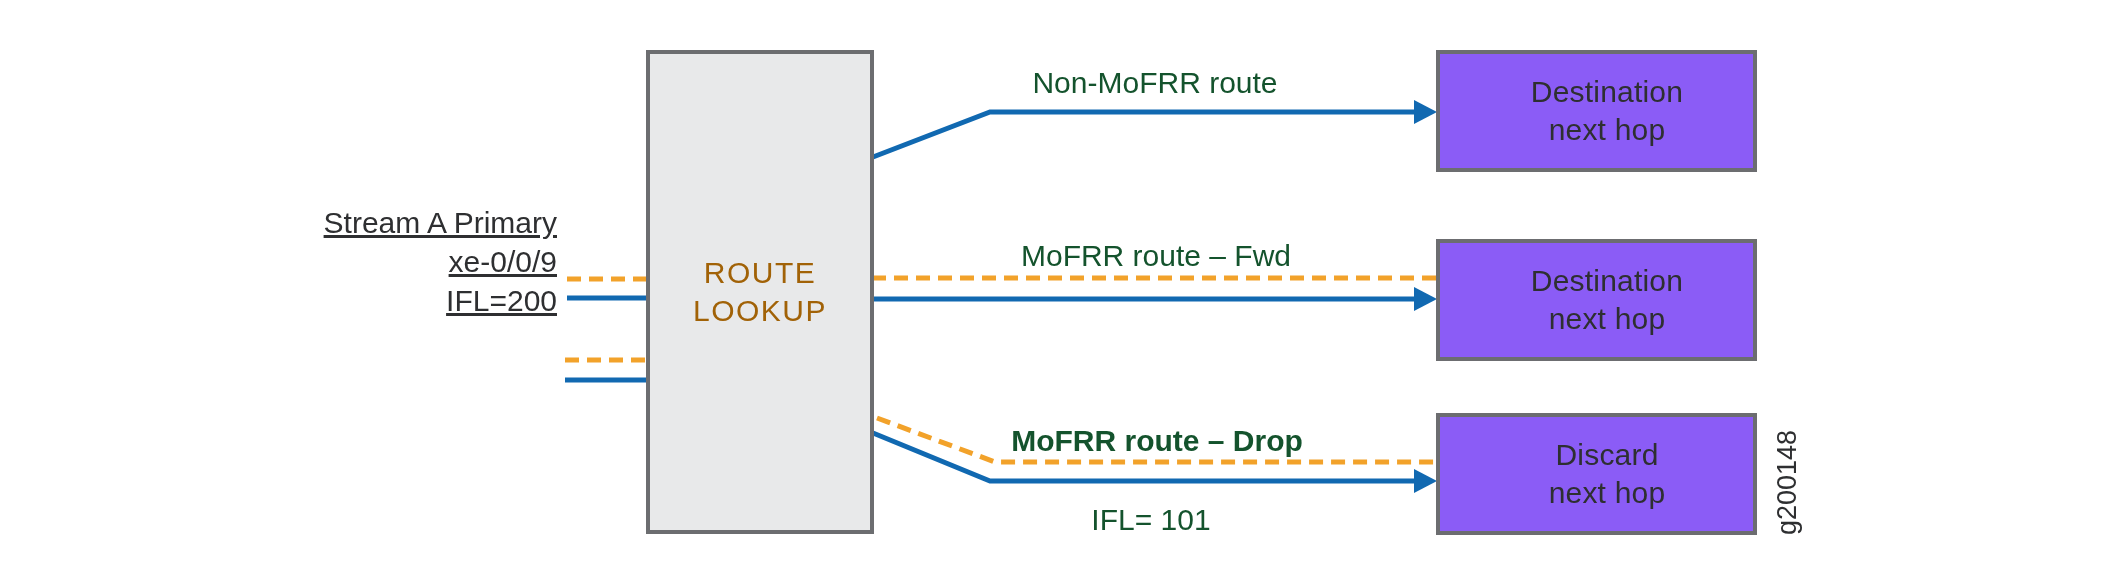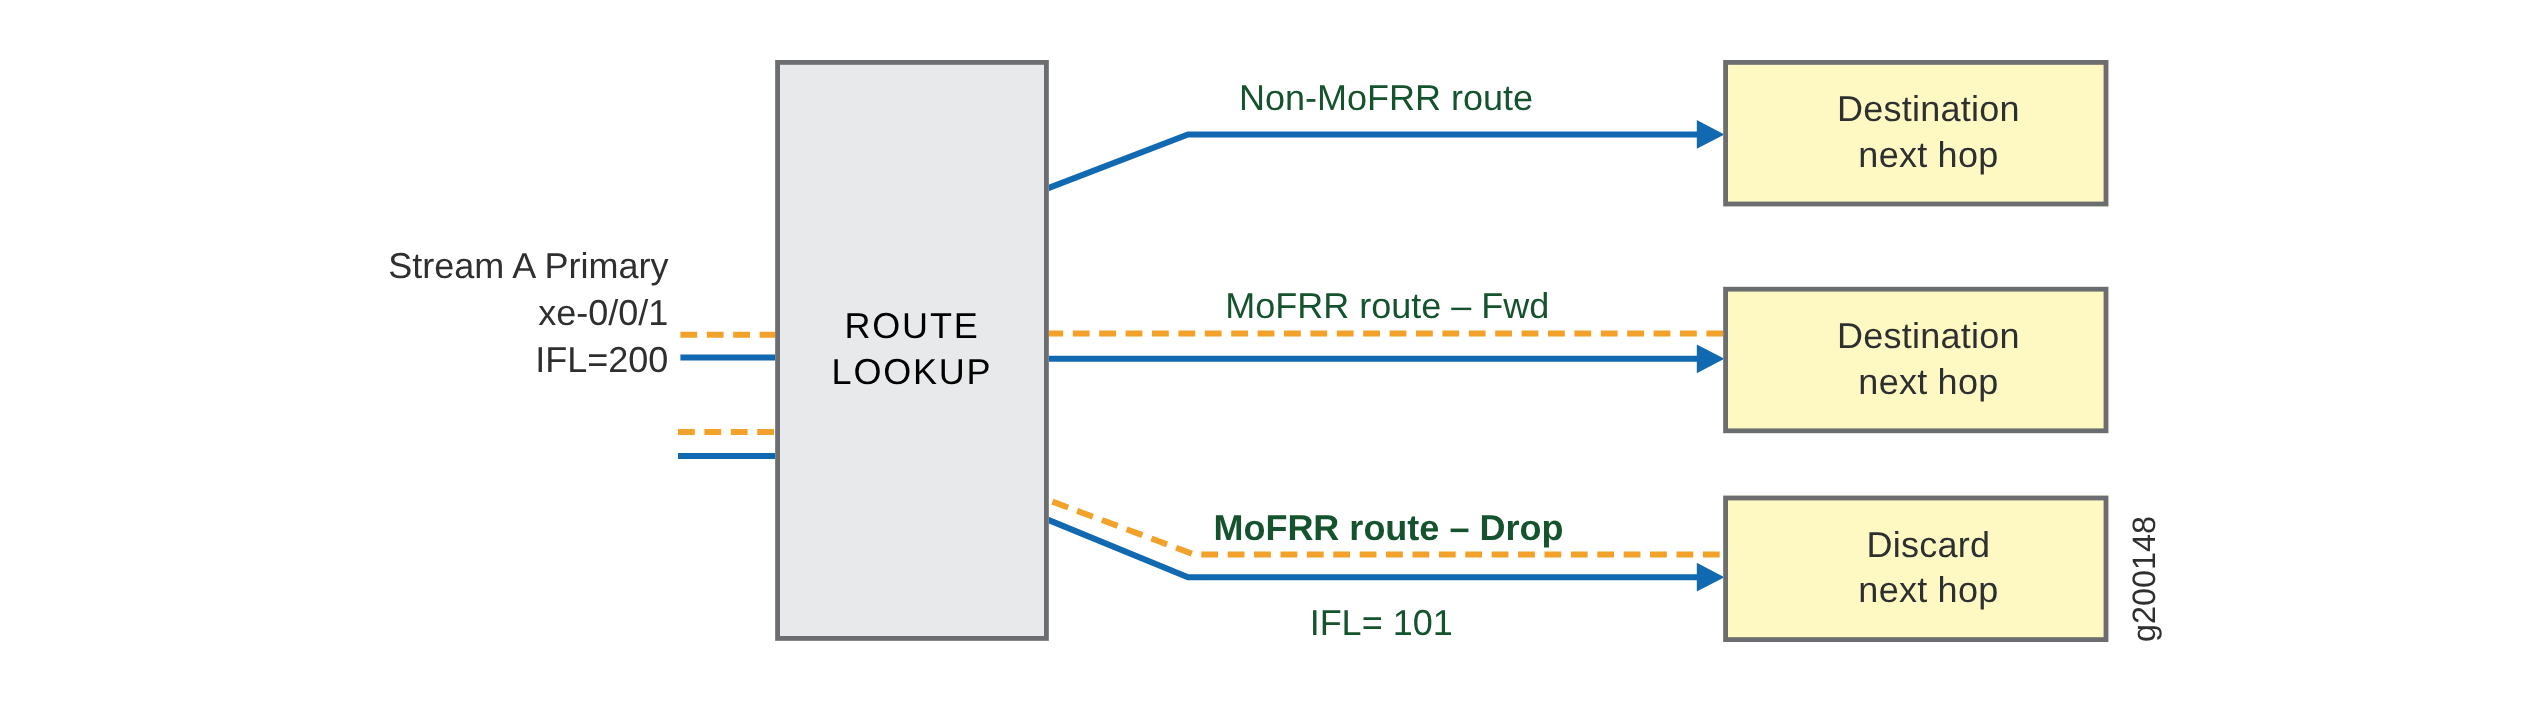--- a/index.html
+++ b/index.html
@@ -24,39 +24,40 @@
     display: flex; flex-direction: column;
     align-items: center; justify-content: center;
     text-align: center;
     font-size: 30px; line-height: 38px;
     color: #2e2f31;
     letter-spacing: 0.2px;
   }
   .route-box {
     left: 646px; top: 50px; width: 228px; height: 484px;
     background: #e8e9ea;
-    color: #000000;
+    color: #a16207;
     letter-spacing: 1.5px;
   }
   .out-box {
     left: 1436px; width: 321px; height: 122px;
-    background: #fef9c3;
+    background: #8b5cf6;
     padding-left: 21px;
   }
   .out-box.top { top: 50px; }
   .out-box.mid { top: 239px; }
   .out-box.bot { top: 413px; }
   .in-label-block {
     position: absolute;
     right: 1544px;
     display: flex; flex-direction: column;
     align-items: flex-end;
     font-size: 30px; line-height: 39px;
     color: #2e2f31;
     white-space: nowrap;
+    text-decoration: underline;
   }
   .in-label-block.primary { top: 203px; }
   .in-label-block.backup  { top: 344px; }
   .route-label {
     position: absolute;
     width: 500px;
     text-align: center;
     font-size: 30px; line-height: 34px;
     color: #14532d;
     white-space: nowrap;
@@ -103,21 +104,21 @@
     <polygon points="1437,481 1414,469 1414,493" fill="#1169b1"></polygon>
   </svg>
 
   <div class="node-box route-box">
     <div>ROUTE</div>
     <div>LOOKUP</div>
   </div>
 
   <div class="in-label-block primary">
     <div>Stream A Primary</div>
-    <div>xe-0/0/1</div>
+    <div>xe-0/0/9</div>
     <div>IFL=200</div>
   </div>
 
 
   <div class="route-label lbl-non-mofrr">Non-MoFRR route</div>
   <div class="route-label lbl-fwd">MoFRR route – Fwd</div>
   <div class="route-label lbl-drop">MoFRR route – Drop</div>
   <div class="route-label lbl-ifl101">IFL= 101</div>
 
   <div class="node-box out-box top">

